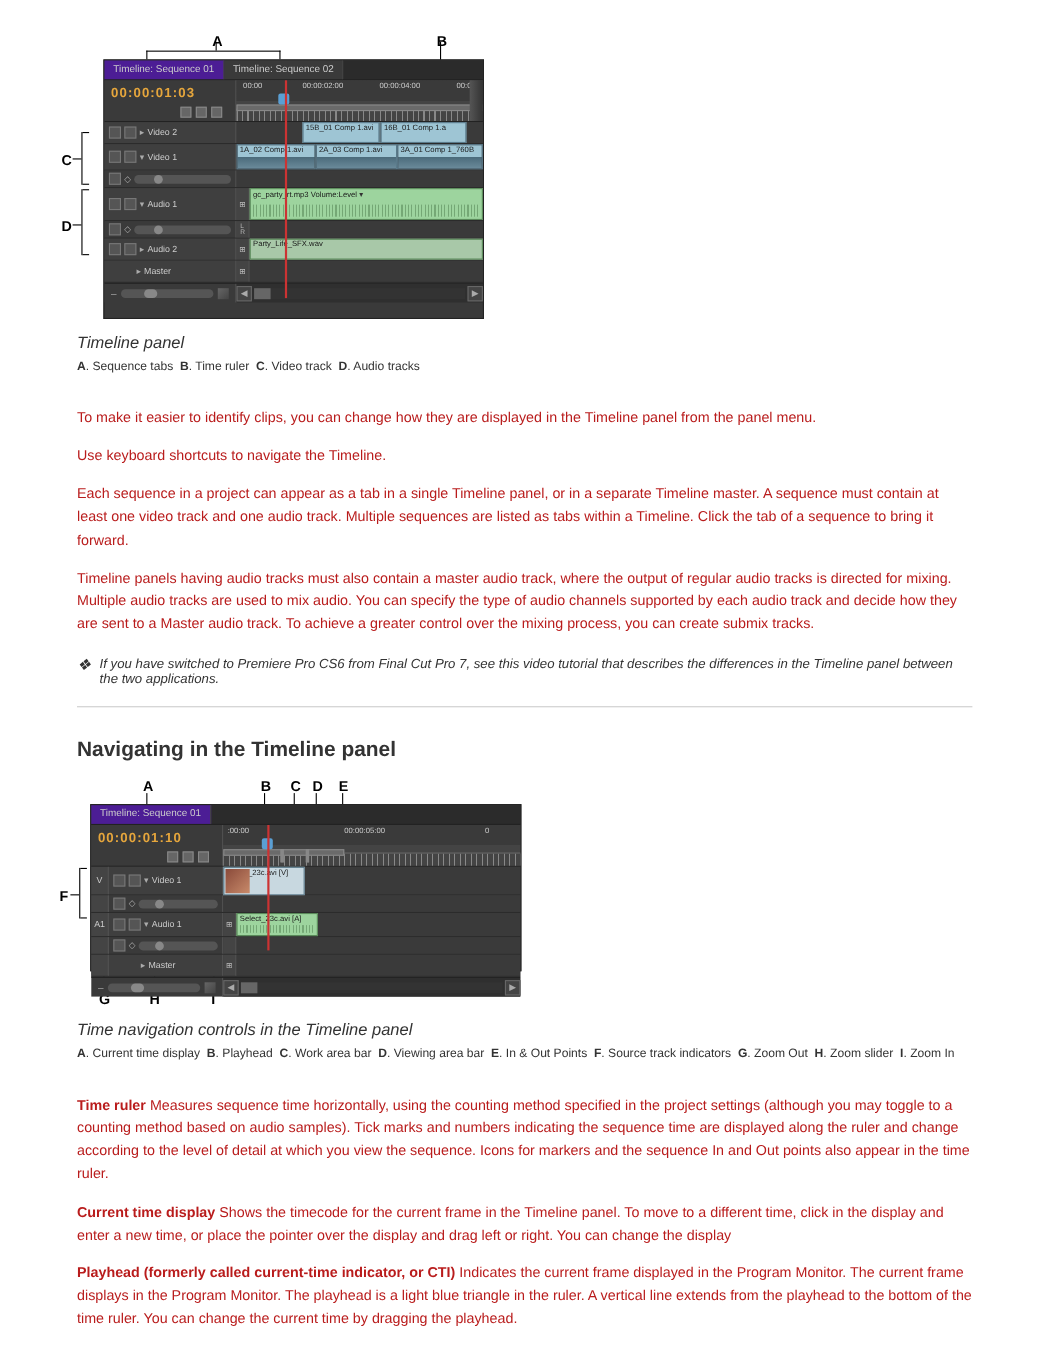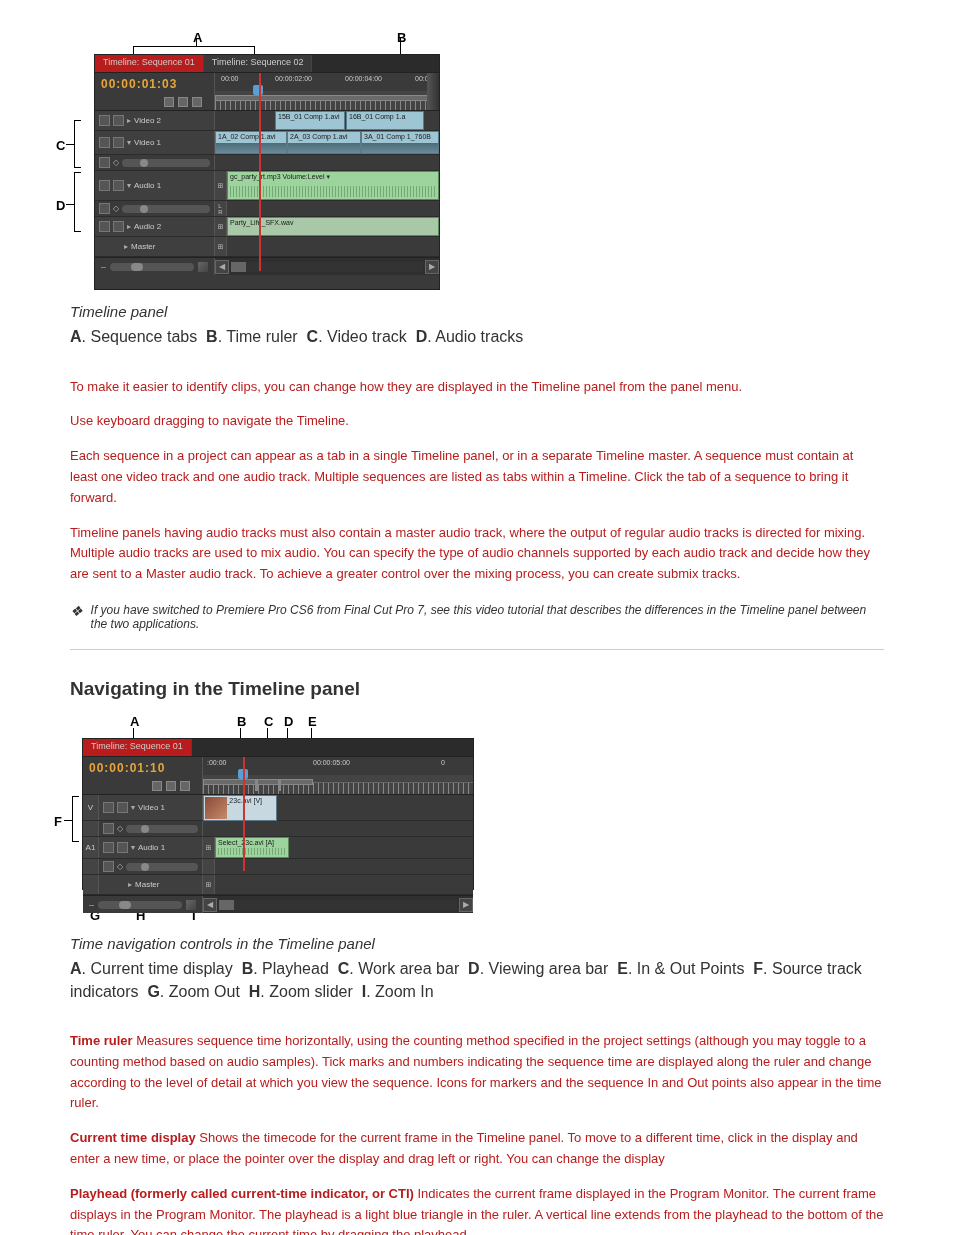--- a/index.html
+++ b/index.html
@@ -12,21 +12,21 @@
   .vline { position: absolute; width: 1px; background: #000; }
   .hline { position: absolute; height: 1px; background: #000; }
   .bracket { position: absolute; border-left: 1px solid #000; }
   .bracket::before, .bracket::after { content:''; position:absolute; width:6px; height:1px; background:#000; left:0; }
   .bracket::before { top:0; }
   .bracket::after { bottom:0; }
 
   .panel { background: #3a3a3a; border: 1px solid #222; position: relative; font-size: 9px; color: #ccc; }
   .tabs { display:flex; background:#2b2b2b; height:18px; border-bottom:1px solid #222; }
   .tab { padding: 2px 8px; font-size: 9px; color:#ccc; border-right:1px solid #444; background:#3a3a3a; }
-  .tab.active { background:#b91c1c; }
+  .tab.active { background:#4c1d95; }
   .header-row { display:flex; height:38px; background:#3a3a3a; border-bottom:1px solid #222; }
   .header-left { width:120px; padding:4px 6px; border-right:1px solid #555; }
   .timecode { color:#e6a63c; font-size:12px; font-weight:bold; letter-spacing:1px; }
   .header-icons { margin-top:6px; display:flex; gap:4px; justify-content:flex-end; padding-right:6px; }
   .hicon { width:10px; height:10px; background:#666; border:1px solid #888; }
   .ruler { flex:1; position:relative; background:linear-gradient(to bottom,#3a3a3a 0%,#3a3a3a 50%,#444 50%,#444 100%); }
   .ruler-marks { position:absolute; left:0; right:0; bottom:0; height:12px; background:repeating-linear-gradient(to right,#888 0,#888 1px,transparent 1px,transparent 5px); border-top:1px solid #666; }
   .ruler-labels { position:absolute; top:2px; left:0; right:0; display:flex; font-size:7px; color:#ccc; }
   .ruler-labels span { position:absolute; }
   .playhead { position:absolute; top:0; width:2px; background:#c33; z-index:5; }
@@ -58,21 +58,21 @@
   .zoom-slider { flex:1; height:8px; background:#555; border-radius:4px; position:relative; }
   .zoom-thumb { position:absolute; left:25%; width:12px; height:8px; background:#888; border-radius:4px; }
   .zoom-end { width:10px; height:10px; background:linear-gradient(135deg,#666,#444); }
   .hscroll { flex:1; display:flex; align-items:center; background:#2f2f2f; }
   .sbtn { width:14px; height:14px; background:#444; border:1px solid #666; display:flex; align-items:center; justify-content:center; font-size:8px; color:#aaa; }
   .strack { flex:1; height:10px; background:#333; margin:0 2px; position:relative; }
   .sthumb { position:absolute; left:0; width:15px; height:10px; background:#666; }
 
   
   .caption { font-size: 15px; font-style: italic; color: #333; margin-top: 6px; line-height: 1.35; }
-  .legend { font-size: 16px; color: #333; margin-top: 4px; line-height: 1.4; }
+  .legend { font-size: 11px; color: #333; margin-top: 4px; line-height: 1.4; }
   .legend b { font-weight: bold; font-style: normal; }
   .body-text { font-size: 13px; color: #b91c1c; margin-top: 28px; line-height: 1.6; }
   .para { margin-bottom: 14px; }
   .note-row { font-size: 12px; font-style: italic; color: #333; margin-top: 18px; display:flex; gap:8px; }
   .note-icon { font-size: 14px; flex-shrink:0; }
 
   hr.sep { border:none; border-top:1px solid #ccc; margin: 18px 0 28px 0; }
   h2.section { font-size: 19px; font-weight: bold; color: #333; margin-bottom: 14px; }
 
   
@@ -242,21 +242,21 @@
   <div class="caption">Timeline panel</div>
   <div class="legend">
     <b>A</b>. <span>Sequence tabs</span>&nbsp;
     <b>B</b>. <span>Time ruler</span>&nbsp;
     <b>C</b>. <span>Video track</span>&nbsp;
     <b>D</b>. <span>Audio tracks</span>
   </div>
 
   <div class="body-text">
     <p class="para">To make it easier to identify clips, you can change how they are displayed in the Timeline panel from the panel menu.</p>
-    <p class="para">Use keyboard dragging to navigate the Timeline.</p>
+    <p class="para">Use keyboard shortcuts to navigate the Timeline.</p>
     <p class="para">Each sequence in a project can appear as a tab in a single Timeline panel, or in a separate Timeline master. A sequence must contain at least one video track and one audio track. Multiple sequences are listed as tabs within a Timeline. Click the tab of a sequence to bring it forward.</p>
     <p class="para">Timeline panels having audio tracks must also contain a master audio track, where the output of regular audio tracks is directed for mixing. Multiple audio tracks are used to mix audio. You can specify the type of audio channels supported by each audio track and decide how they are sent to a Master audio track. To achieve a greater control over the mixing process, you can create submix tracks.</p>
   </div>
 
   <div class="note-row">
     <span class="note-icon">❖</span>
     <span>If you have switched to Premiere Pro CS6 from Final Cut Pro 7, see this video tutorial that describes the differences in the Timeline panel between the two applications.</span>
   </div>
 
   <hr class="sep">

